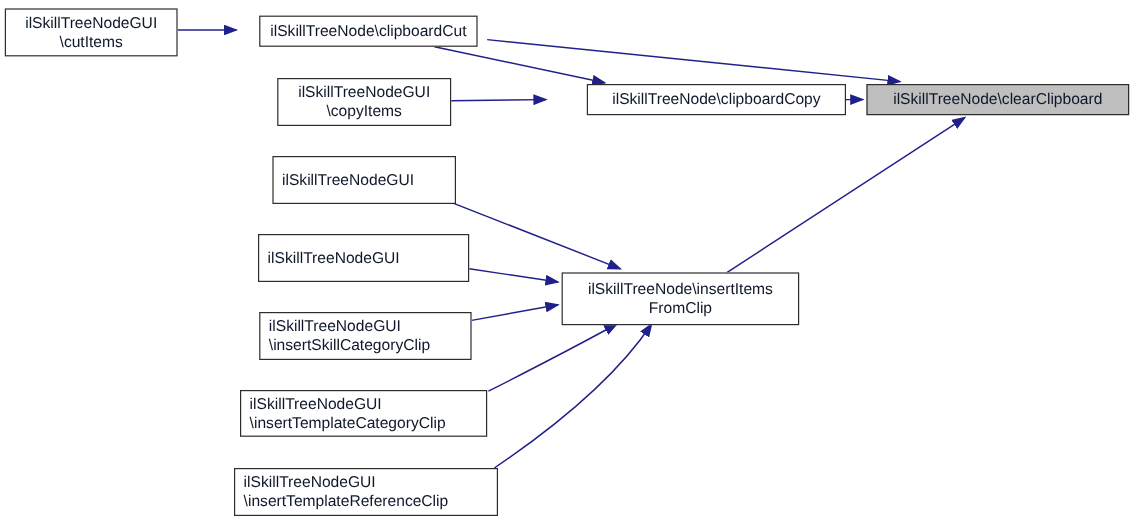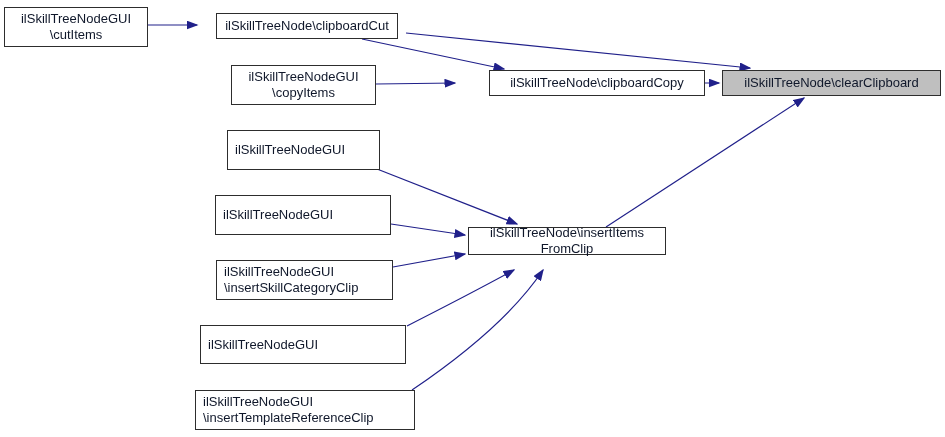--- a/index.html
+++ b/index.html
@@ -94,27 +94,28 @@
 
   <div class="node left" style="left:215px; top:195px; width:176px; height:40px;">
     <span>ilSkillTreeNodeGUI</span>
   </div>
 
   <div class="node left" style="left:216px; top:260px; width:177px; height:40px;">
     <span>ilSkillTreeNodeGUI</span>
     <span>\insertSkillCategoryClip</span>
   </div>
 
-  <div class="node center" style="left:468px; top:227px; width:198px; height:28px;">
+  <div class="node center" style="left:468px; top:227px; width:198px; height:44px;">
     <span>ilSkillTreeNode\insertItems</span>
     <span>FromClip</span>
   </div>
 
   <div class="node left" style="left:200px; top:325px; width:206px; height:39px;">
     <span>ilSkillTreeNodeGUI</span>
+    <span>\insertTemplateCategoryClip</span>
   </div>
 
   <div class="node left" style="left:195px; top:390px; width:220px; height:40px;">
     <span>ilSkillTreeNodeGUI</span>
     <span>\insertTemplateReferenceClip</span>
   </div>
 
 </div>
 
 </body></html>

